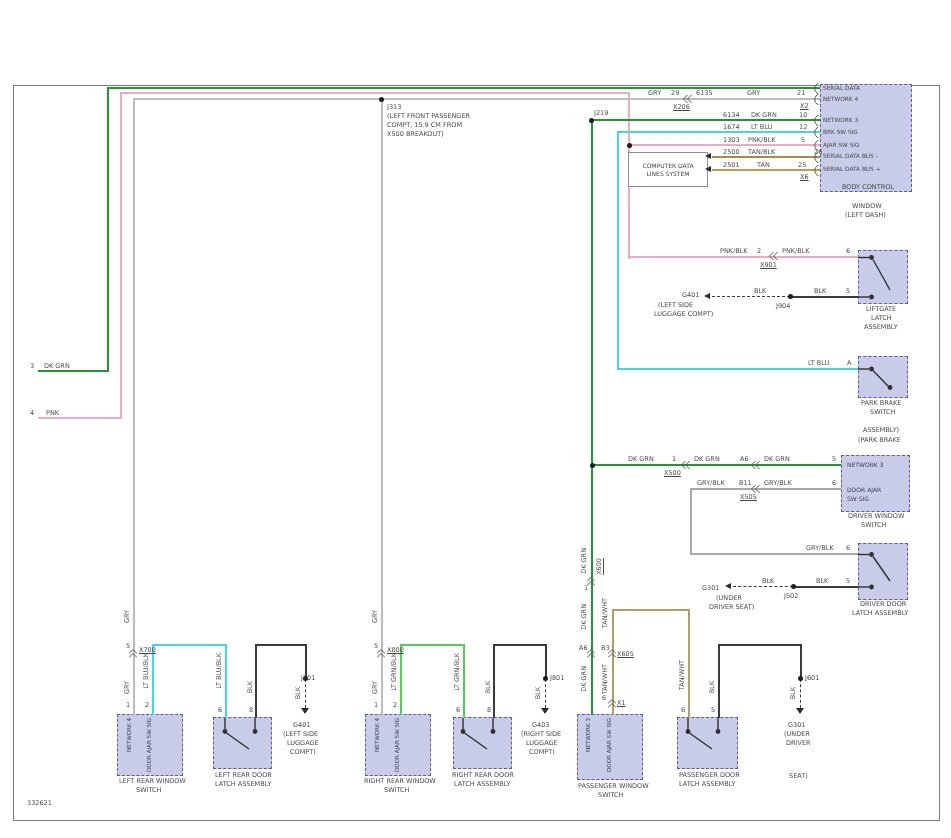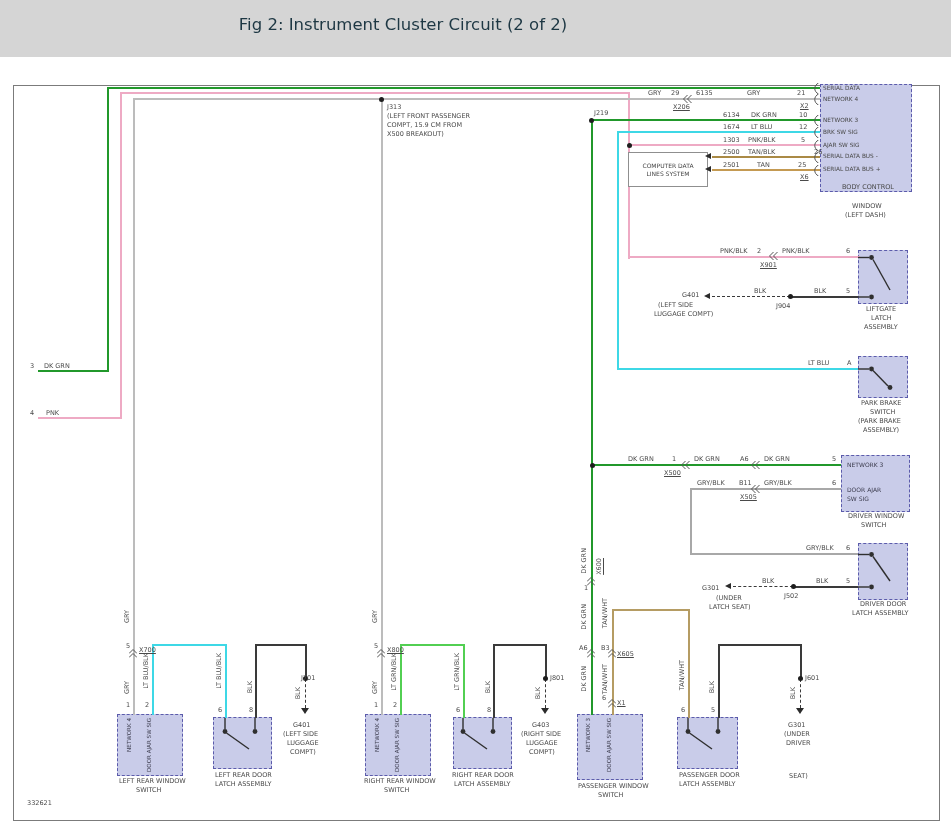--- a/index.html
+++ b/index.html
@@ -38,23 +38,20 @@
   .sym{position:absolute;z-index:4;}
   .sym line{stroke:#2f2f2f;stroke-width:1.4;}
   .sym circle{fill:#2f2f2f;}
   .parc{position:absolute;z-index:5;}
   .sheetnum{position:absolute;font-size:6.5px;color:#4a4a4a;z-index:6;}
 </style>
 </head>
 <body>
 
 <div class="stage">
-  <div class="titlebar">
-    <div class="title">Fig 2: Instrument Cluster Circuit (2 of 2)</div>
-  </div>
   <div class="border-rect"></div>
   <span class="sheetnum" style="left:27px;top:799px">332621</span>
 
   <div class="w wv dkgrn" style="left:107px;top:88px;height:284px"></div>
   <div class="w wh dkgrn" style="left:38px;top:370px;width:70px"></div>
   <div class="w wh dkgrn" style="left:107px;top:87px;width:713px"></div>
 
   <div class="w wh pnk" style="left:38px;top:417px;width:84px"></div>
   <div class="w wv pnk" style="left:120px;top:93px;height:326px"></div>
   <div class="w wh pnk" style="left:120px;top:92px;width:510px"></div>
@@ -315,21 +312,21 @@
   <span class="lbl" style="left:814px;top:287px">BLK</span>
   <span class="lbl" style="left:846px;top:287px">5</span>
   <span class="lbl" style="left:866px;top:305px">LIFTGATE</span>
   <span class="lbl" style="left:871px;top:314px">LATCH</span>
   <span class="lbl" style="left:864px;top:323px">ASSEMBLY</span>
 
   <span class="lbl" style="left:808px;top:359px">LT BLU</span>
   <span class="lbl" style="left:847px;top:359px">A</span>
   <span class="lbl" style="left:861px;top:399px">PARK BRAKE</span>
   <span class="lbl" style="left:870px;top:408px">SWITCH</span>
-  <span class="lbl" style="left:858px;top:417px">(PARK BRAKE</span>
+  <span class="lbl" style="left:858px;top:436px">(PARK BRAKE</span>
   <span class="lbl" style="left:863px;top:426px">ASSEMBLY)</span>
 
   <span class="lbl" style="left:628px;top:455px">DK GRN</span>
   <span class="lbl" style="left:672px;top:455px">1</span>
   <span class="lbl u" style="left:664px;top:469px">X500</span>
   <span class="lbl" style="left:694px;top:455px">DK GRN</span>
   <span class="lbl" style="left:740px;top:455px">A6</span>
   <span class="lbl" style="left:764px;top:455px">DK GRN</span>
   <span class="lbl" style="left:832px;top:455px">5</span>
   <span class="lbl" style="left:697px;top:479px">GRY/BLK</span>
@@ -337,21 +334,21 @@
   <span class="lbl u" style="left:740px;top:493px">X505</span>
   <span class="lbl" style="left:764px;top:479px">GRY/BLK</span>
   <span class="lbl" style="left:832px;top:479px">6</span>
   <span class="lbl" style="left:848px;top:512px">DRIVER WINDOW</span>
   <span class="lbl" style="left:861px;top:521px">SWITCH</span>
 
   <span class="lbl" style="left:806px;top:544px">GRY/BLK</span>
   <span class="lbl" style="left:846px;top:544px">6</span>
   <span class="lbl" style="left:702px;top:584px">G301</span>
   <span class="lbl" style="left:716px;top:594px">(UNDER</span>
-  <span class="lbl" style="left:709px;top:603px">LATCH SEAT)</span>
+  <span class="lbl" style="left:709px;top:603px">DRIVER SEAT)</span>
   <span class="lbl" style="left:762px;top:577px">BLK</span>
   <span class="lbl" style="left:784px;top:592px">J502</span>
   <span class="lbl" style="left:816px;top:577px">BLK</span>
   <span class="lbl" style="left:846px;top:577px">5</span>
   <span class="lbl" style="left:860px;top:600px">DRIVER DOOR</span>
   <span class="lbl" style="left:852px;top:609px">LATCH ASSEMBLY</span>
 
   <span class="vlbl" style="left:581px;top:548px">DK GRN</span>
   <span class="lbl" style="left:584px;top:584px">1</span>
   <span class="vlbl u" style="left:596px;top:558px">X600</span>

